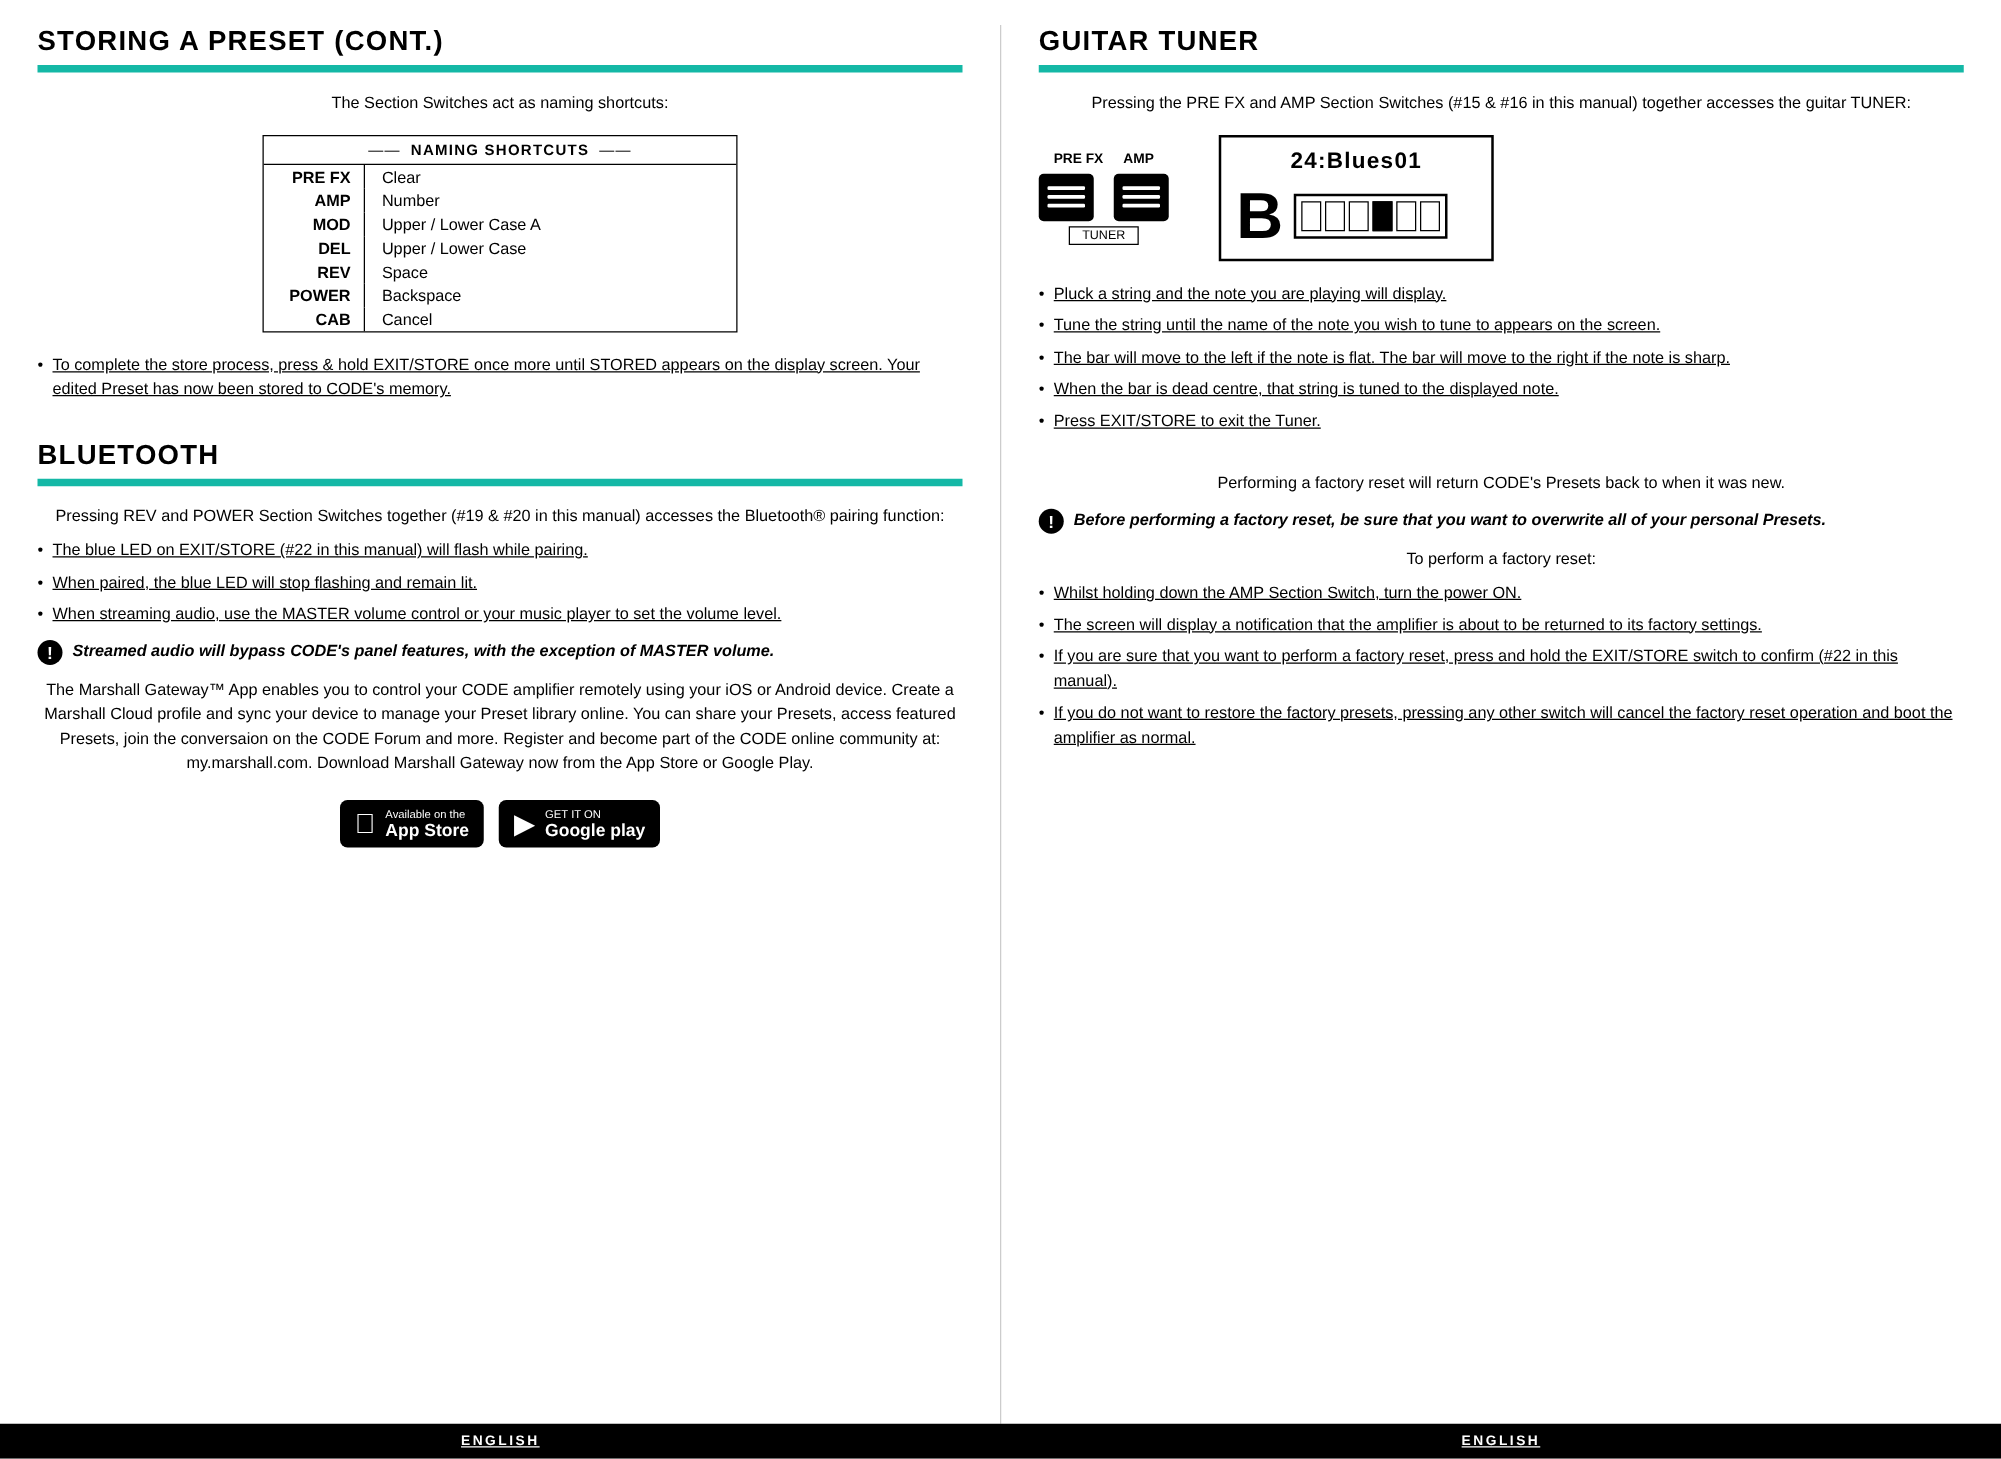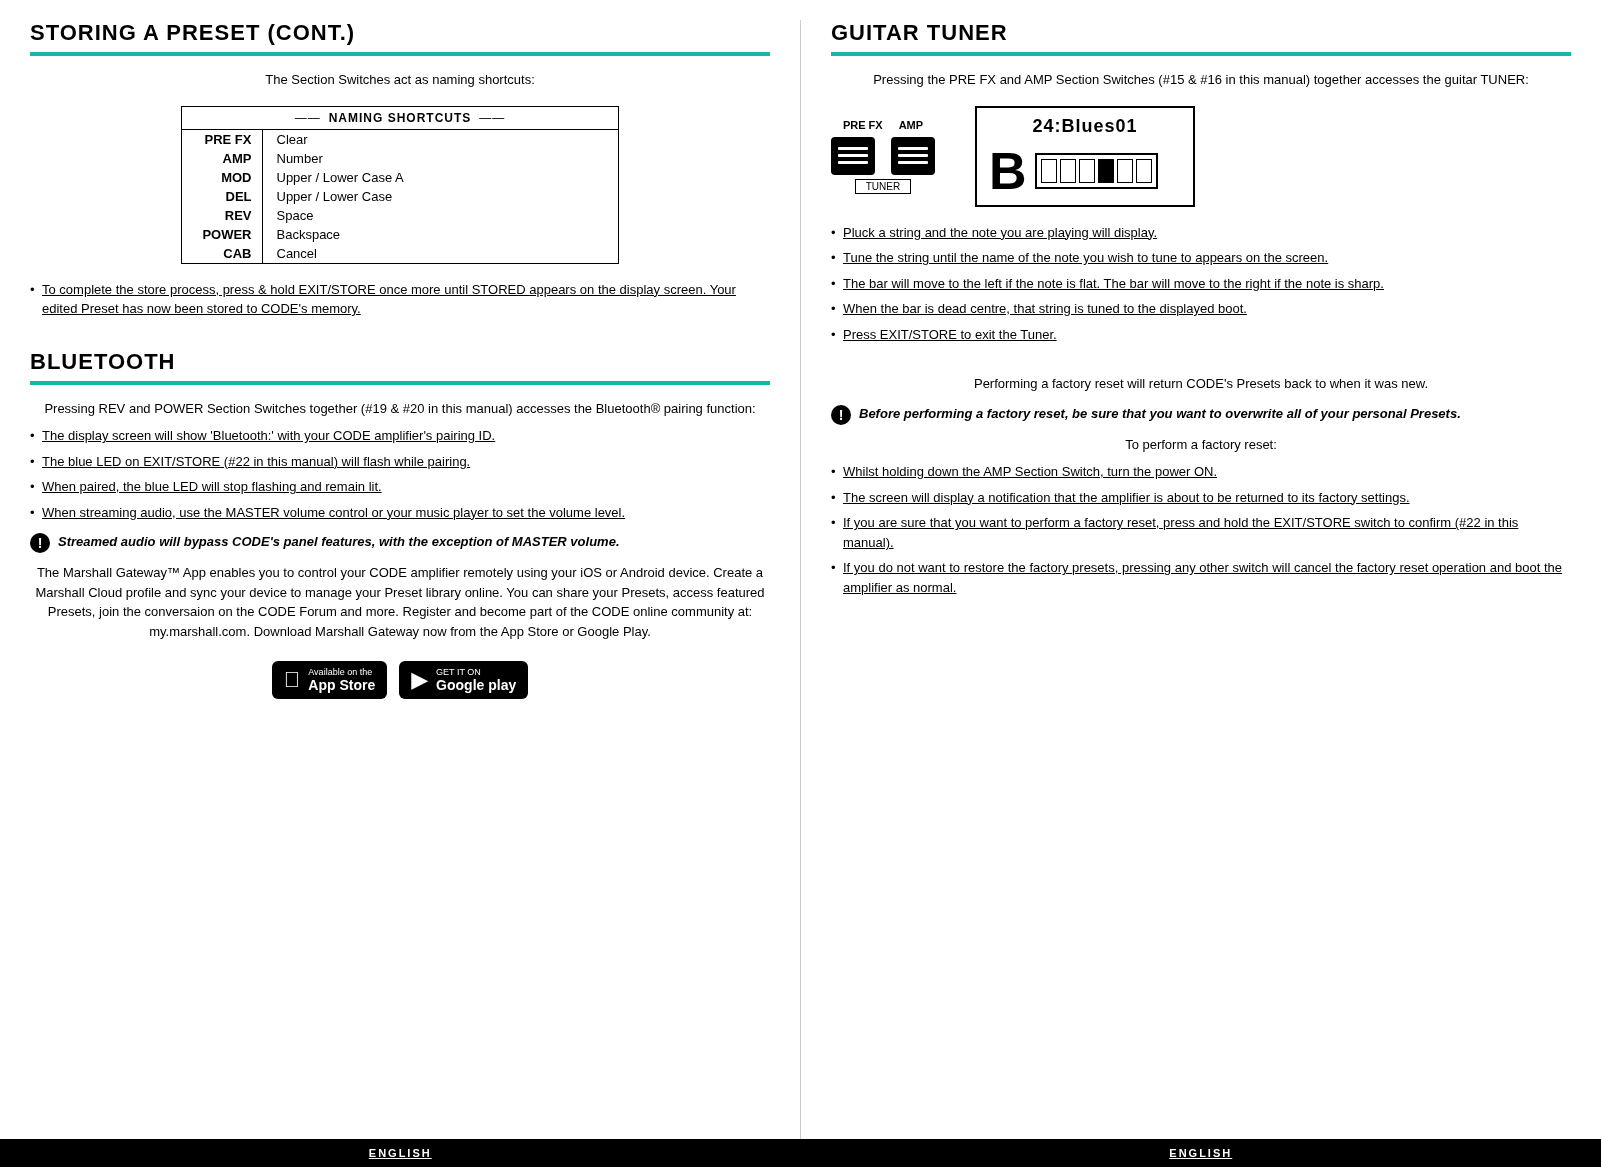--- a/index.html
+++ b/index.html
@@ -26,21 +26,21 @@
     .right-column {
       flex: 1;
       padding-left: 30px;
     }
     h1 {
       font-family: 'Arial Black', Arial, sans-serif;
       font-weight: 900;
       font-size: 22px;
       text-transform: uppercase;
       letter-spacing: 1px;
-      border-bottom: 4px solid #14b8a6;
+      border-bottom: 6px solid #14b8a6;
       padding-bottom: 6px;
       margin-bottom: 14px;
     }
     .section {
       margin-bottom: 30px;
     }
     p {
       margin-bottom: 8px;
       line-height: 1.5;
       font-size: 13px;
@@ -58,21 +58,21 @@
     }
     .bullet-item::before {
       content: '•';
       position: absolute;
       left: 0;
     }
     
     .naming-shortcuts-container {
       border: 1px solid #000;
       margin: 16px auto;
-      width: 438px;
+      width: 380px;
     }
     .naming-shortcuts-title {
       text-align: center;
       font-weight: bold;
       font-size: 12px;
       letter-spacing: 1px;
       padding: 4px 0;
       border-bottom: 1px solid #000;
       position: relative;
     }
@@ -317,21 +317,20 @@
           <span>To complete the store process, press &amp; hold EXIT/STORE once more until STORED appears on the display screen. Your edited Preset has now been stored to CODE's memory.</span>
         </div>
       </div>
     </div>
 
     <div class="section">
       <h1>BLUETOOTH</h1>
       <p>Pressing REV and POWER Section Switches together (#19 &amp; #20 in this manual) accesses the Bluetooth® pairing function:</p>
 
       <div class="bullet-list" id="bluetooth-bullets">
-          <div class="bullet-item">The display screen will show 'Bluetooth:' with your CODE amplifier's pairing ID.</div>
           <div class="bullet-item">The blue LED on EXIT/STORE (#22 in this manual) will flash while pairing.</div>
           <div class="bullet-item">When paired, the blue LED will stop flashing and remain lit.</div>
           <div class="bullet-item">When streaming audio, use the MASTER volume control or your music player to set the volume level.</div>
         </div>
 
       <div class="warning-box">
         <div class="warning-icon">!</div>
         <div class="warning-text">Streamed audio will bypass CODE's panel features, with the exception of MASTER volume.</div>
       </div>
 
@@ -401,21 +400,21 @@
               <div class="tuner-bar-segment"></div>
             </div>
           </div>
         </div>
       </div>
 
       <div class="bullet-list" id="tuner-bullets">
           <div class="bullet-item">Pluck a string and the note you are playing will display.</div>
           <div class="bullet-item">Tune the string until the name of the note you wish to tune to appears on the screen.</div>
           <div class="bullet-item">The bar will move to the left if the note is flat. The bar will move to the right if the note is sharp.</div>
-          <div class="bullet-item">When the bar is dead centre, that string is tuned to the displayed boot.</div>
+          <div class="bullet-item">When the bar is dead centre, that string is tuned to the displayed note.</div>
           <div class="bullet-item">Press EXIT/STORE to exit the Tuner.</div>
         </div>
     </div>
 
     <div class="section">
       <p>Performing a factory reset will return CODE's Presets back to when it was new.</p>
 
       <div class="warning-box">
         <div class="warning-icon">!</div>
         <div class="warning-text">Before performing a factory reset, be sure that you want to overwrite all of your personal Presets.</div>

